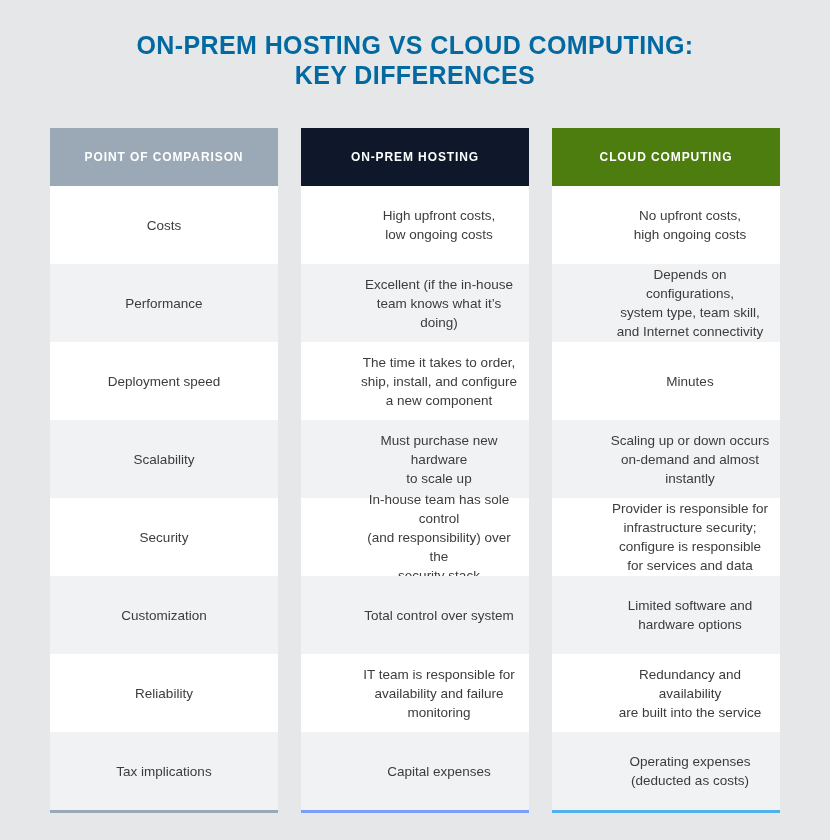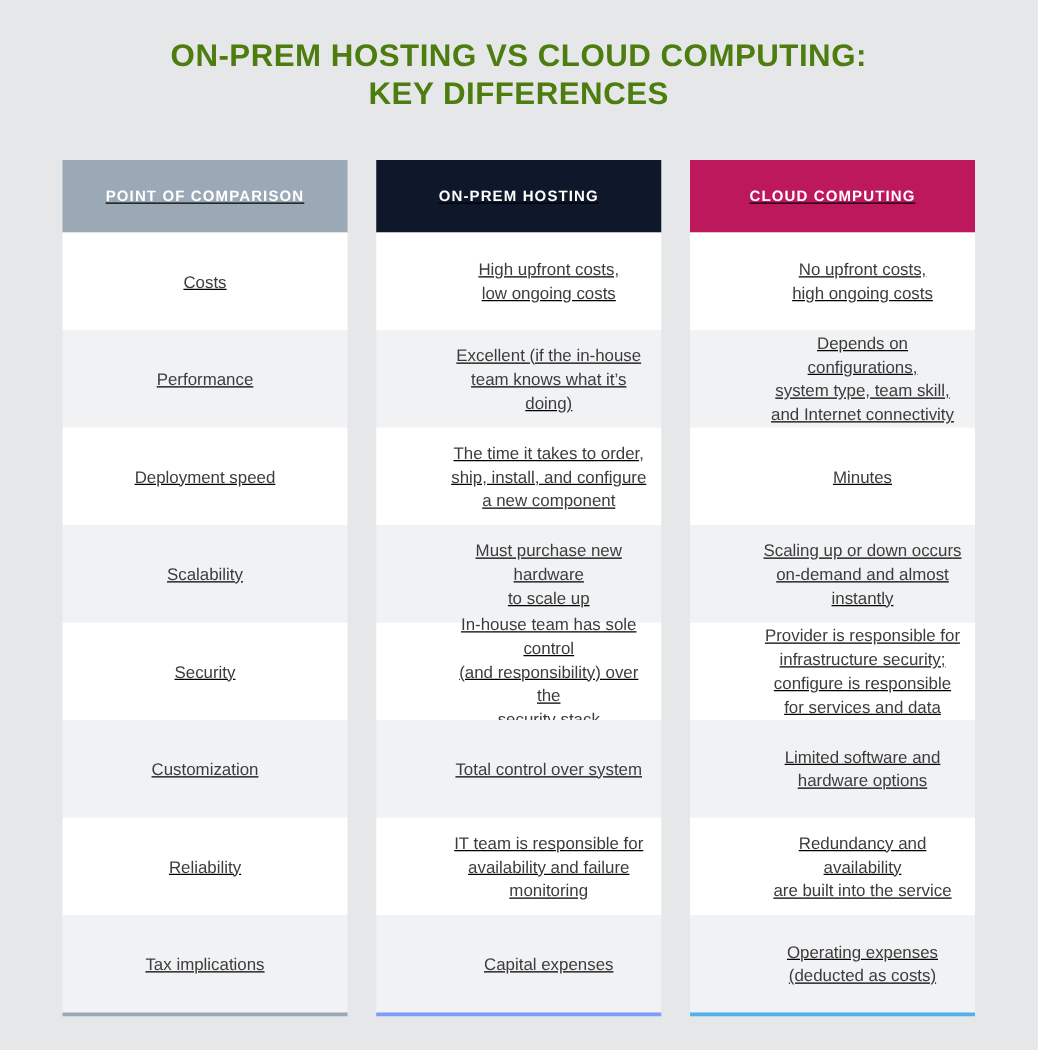--- a/index.html
+++ b/index.html
@@ -36,21 +36,20 @@
   .title-line { display: block; }
 
   
   .table {
     position: absolute;
     top: 128px;
     left: 50px;
     width: 730px;
     display: flex;
     justify-content: space-between;
-    text-decoration: underline;
   }
 
   .column {
     width: 228px;
     display: flex;
     flex-direction: column;
   }
 
   .col-header {
     height: 58px;
@@ -85,21 +84,21 @@
   }
 
   .cell-text { display: block; }
   .cell-text span { display: block; padding-left: 48px; }
 </style>
 </head>
 <body style="background: rgb(230, 231, 233);">
 
 <div class="page" style="background: rgb(230, 231, 233);">
 
-  <div class="title" style="color: #4d7c0f;">
+  <div class="title" style="color: #0369a1;">
     <span class="title-line">On-Prem Hosting vs Cloud Computing:</span>
     <span class="title-line">Key Differences</span>
   </div>
 
   <div class="table">
 
     <div class="column">
       <div class="col-header" style="background: rgb(155, 168, 181);">Point of Comparison</div>
       <div class="cell white">
           <span class="cell-text">Costs</span>
@@ -176,21 +175,21 @@
         </div>
       <div class="cell shaded">
           <span class="cell-text">
             <span>Capital expenses</span>
           </span>
         </div>
       <div class="col-accent" style="background: rgb(125, 157, 250);"></div>
     </div>
 
     <div class="column">
-      <div class="col-header" style="background: #be185d;">Cloud Computing</div>
+      <div class="col-header" style="background: #4d7c0f;">Cloud Computing</div>
       <div class="cell white">
           <span class="cell-text">
             <span>No upfront costs,</span>
             <span>high ongoing costs</span>
           </span>
         </div>
       <div class="cell shaded">
           <span class="cell-text">
             <span>Depends on configurations,</span>
             <span>system type, team skill,</span>

